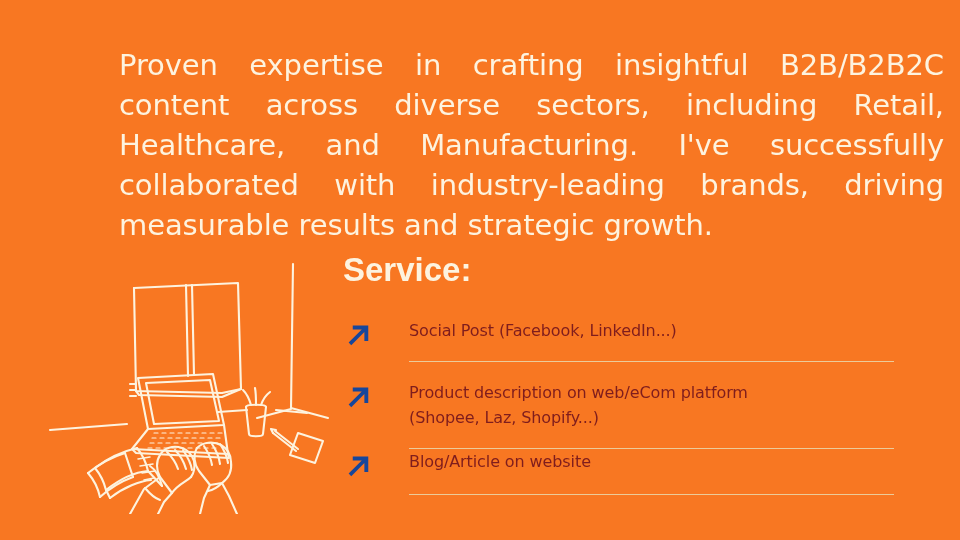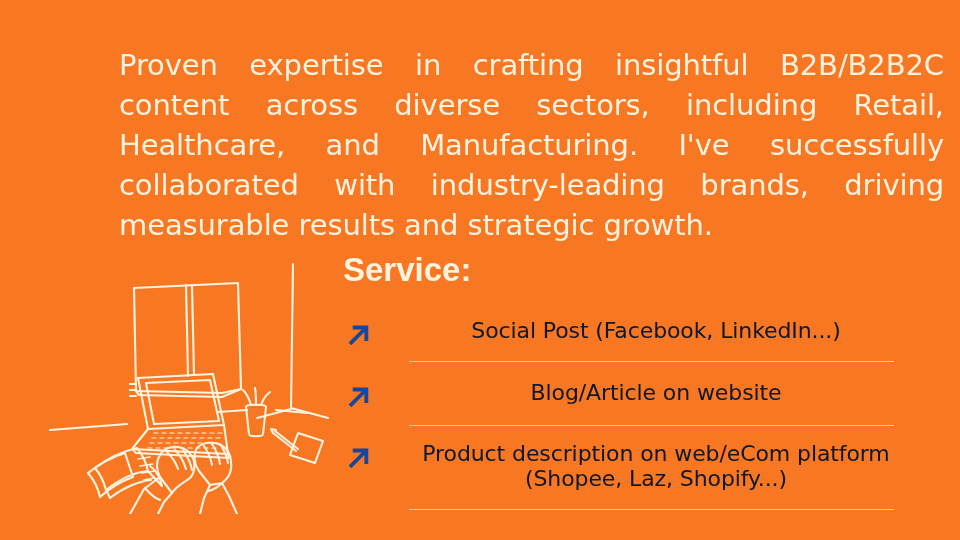--- a/index.html
+++ b/index.html
@@ -68,27 +68,26 @@
   .arrow-icon {
     display: block;
     width: 30px;
     height: 30px;
   }
   .row-body {
     flex: 1 1 auto;
     min-width: 0;
   }
   .row-label {
-    color: #0f172a;
+    color: #7f1d1d;
     font-family: "DejaVu Sans", sans-serif;
-    font-size: 22px;
+    font-size: 16px;
     line-height: 25px;
     letter-spacing: -0.1px;
     white-space: pre-line;
-    text-align: center;
   }
   .row-divider {
     height: 0;
     border-top: 1.6px solid #EBCB9A;
     margin-top: 18px;
     width: 485px;
   }
 
   
   #service-row-0 { margin-bottom: 18px; }
@@ -266,39 +265,39 @@
         <svg class="arrow-icon" viewBox="0 0 24 24">
           <path d="M6.6 19.3 L17.1 8.8 L17.1 16.0 L20.2 16.0 L20.2 3.6 L7.8 3.6 L7.8 6.7 L15.0 6.7 L4.5 17.2 Z" fill="#17469B"></path>
         </svg>
       </div>
       <div class="row-body">
         <div class="row-label">Social Post (Facebook, LinkedIn...)</div>
         <div class="row-divider"></div>
       </div>
     </div>
 
+    <div class="service-row" id="service-row-2">
+      <div class="arrow-cell">
+        <svg class="arrow-icon" viewBox="0 0 24 24">
+          <path d="M6.6 19.3 L17.1 8.8 L17.1 16.0 L20.2 16.0 L20.2 3.6 L7.8 3.6 L7.8 6.7 L15.0 6.7 L4.5 17.2 Z" fill="#17469B"></path>
+        </svg>
+      </div>
+      <div class="row-body">
+        <div class="row-label">Product description on web/eCom platform
+(Shopee, Laz, Shopify...)</div>
+        <div class="row-divider"></div>
+      </div>
+    </div>
+
     <div class="service-row" id="service-row-1">
       <div class="arrow-cell">
         <svg class="arrow-icon" viewBox="0 0 24 24">
           <path d="M6.6 19.3 L17.1 8.8 L17.1 16.0 L20.2 16.0 L20.2 3.6 L7.8 3.6 L7.8 6.7 L15.0 6.7 L4.5 17.2 Z" fill="#17469B"></path>
         </svg>
       </div>
       <div class="row-body">
         <div class="row-label">Blog/Article on website</div>
         <div class="row-divider"></div>
       </div>
     </div>
 
-    <div class="service-row" id="service-row-2">
-      <div class="arrow-cell">
-        <svg class="arrow-icon" viewBox="0 0 24 24">
-          <path d="M6.6 19.3 L17.1 8.8 L17.1 16.0 L20.2 16.0 L20.2 3.6 L7.8 3.6 L7.8 6.7 L15.0 6.7 L4.5 17.2 Z" fill="#17469B"></path>
-        </svg>
-      </div>
-      <div class="row-body">
-        <div class="row-label">Product description on web/eCom platform
-(Shopee, Laz, Shopify...)</div>
-        <div class="row-divider"></div>
-      </div>
-    </div>
-
   </div>
 </div>
 
 </body></html>

